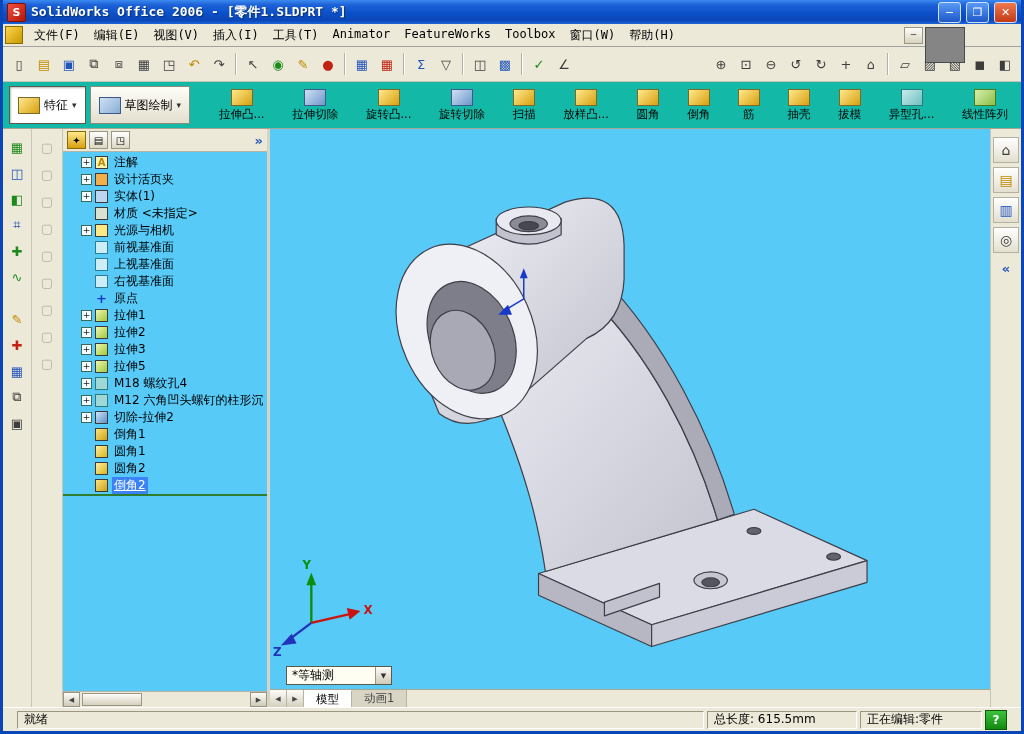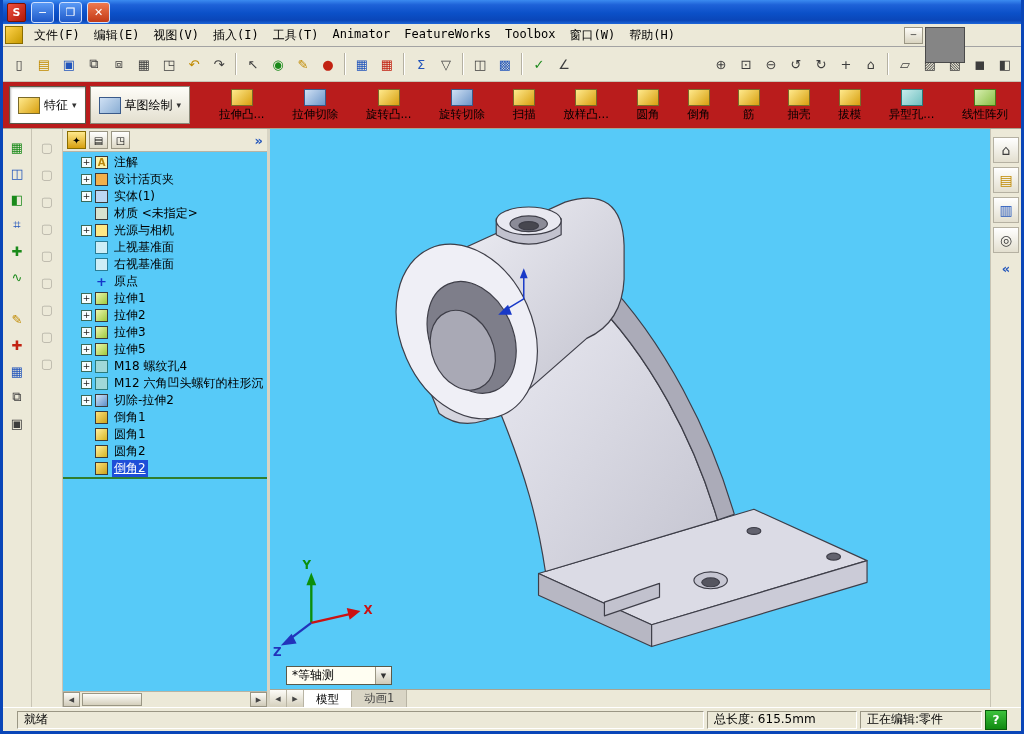--- a/index.html
+++ b/index.html
@@ -29,21 +29,21 @@
 
   
   .toolbar{height:34px;flex:0 0 34px;display:flex;align-items:center;background:#ECE9D8;border-bottom:1px solid #c8c4b4;padding:0 4px;gap:1px;}
   .tgrp{display:flex;gap:1px;}
   .ic{width:22px;height:22px;display:flex;align-items:center;justify-content:center;font-size:13px;color:#3d3d3d;border:1px solid transparent;}
   [data-c="g"]{color:#C08A00;} [data-c="b"]{color:#2255BB;} [data-c="r"]{color:#C22212;} [data-c="gr"]{color:#1A8A1A;} [data-c="dis"]{color:#b3b0a4;}
   .sep{width:1px;height:22px;background:#b5b1a2;border-right:1px solid #fff;margin:0 3px;flex:0 0 auto;}
   .tspacer{flex:1;}
 
   
-  .cmdmgr{height:46px;flex:0 0 46px;display:flex;align-items:center;background:#b91c1c;border-bottom:1px solid #a8a490;padding:0 6px;gap:4px;}
+  .cmdmgr{height:46px;flex:0 0 46px;display:flex;align-items:center;background:#14b8a6;border-bottom:1px solid #a8a490;padding:0 6px;gap:4px;}
   .cm-tab{display:flex;align-items:center;gap:4px;border:1px solid #8a8a7a;background:linear-gradient(#fefdf8,#e3dfcf);
     height:38px;padding:0 8px;box-sizing:border-box;}
   .cm-tab.active{background:#fff;border:1px solid #5a5a4a;box-shadow:inset 1px 1px 2px #bbb;}
   .cm-tab .caret{font-size:9px;color:#333;}
   .cm-gap{width:14px;flex:0 0 14px;}
   .cm-btn{display:flex;flex-direction:column;align-items:center;gap:1px;padding:2px 6px;border:1px solid transparent;}
   .cm-btn .lbl{font-size:11.5px;white-space:nowrap;}
   .cmi{width:22px;height:17px;border:1px solid #7a6a2a;box-sizing:border-box;display:flex;align-items:center;justify-content:center;font-size:10px;color:#5a4a10;}
   .cmi[data-icon="features"],.cmi[data-icon="boss-extrude"],.cmi[data-icon="revolved-boss"],.cmi[data-icon="sweep"],
   .cmi[data-icon="loft"],.cmi[data-icon="rib"],.cmi[data-icon="shell"],.cmi[data-icon="draft"],
@@ -63,21 +63,21 @@
   
   .treepanel{flex:0 0 204px;display:flex;flex-direction:column;border-right:3px solid #d8d4c4;min-width:0;}
   .tree-header{height:22px;flex:0 0 22px;background:#ECE9D8;border-bottom:1px solid #b8b4a4;display:flex;align-items:center;padding:0 4px;gap:3px;}
   .th-icon{width:17px;height:16px;border:1px solid #9a9684;background:linear-gradient(#fff,#ddd8c4);display:flex;align-items:center;justify-content:center;font-size:10px;}
   .th-icon.first{background:linear-gradient(#ffe98c,#d8a010);border-color:#8a6d00;}
   .chevron{margin-left:auto;color:#2255BB;font-weight:bold;font-size:13px;}
   .tree-body{flex:1;background:#57CAF8;overflow:hidden;padding-top:2px;}
   .trow{height:17px;display:flex;align-items:center;padding-left:18px;white-space:nowrap;}
   .trow[data-lvl="0"]{padding-left:3px;}
   .trow[data-sel="1"]{border-bottom:2px solid #2F7D2F;}
-  .trow[data-sel="1"] .tlabel{background:#1d4ed8;color:#fff;text-decoration:underline;}
+  .trow[data-sel="1"] .tlabel{background:#3b82f6;color:#fff;text-decoration:underline;}
   .exp{width:11px;height:11px;flex:0 0 11px;border:1px solid #3a6a5a;background:#f4fdff;font-size:9px;line-height:9px;text-align:center;color:#222;margin-right:3px;box-sizing:border-box;}
   .exp:empty{visibility:hidden;}
   .ti{width:13px;height:13px;flex:0 0 13px;border:1px solid #3a3a3a;box-sizing:border-box;margin-right:4px;font-size:10px;line-height:11px;text-align:center;font-weight:bold;color:#234;background:#ddd;}
   .ti[data-icon="part"]{background:linear-gradient(135deg,#ffe27a,#d3a10a);}
   .ti[data-icon="annotations"]{background:#fff3a8;color:#b8860b;}
   .ti[data-icon="design-binder"]{background:#f2b04a;}
   .ti[data-icon="solid-bodies-folder"]{background:#bcd6f2;}
   .ti[data-icon="material"]{background:#d7e3d0;}
   .ti[data-icon="lights-cameras"]{background:#ffe985;}
   .ti[data-icon="plane"]{background:#cdeef7;border-color:#2a7d96;}
@@ -120,20 +120,21 @@
   .helpbox{width:20px;height:18px;background:linear-gradient(#3cc23c,#118a11);border:1px solid #0a5a0a;color:#fff;font-weight:bold;
     display:flex;align-items:center;justify-content:center;}
 </style>
 </head>
 <body>
 
 <div class="window">
 
   <div class="titlebar">
     <div class="app-icon">S</div>
+    <div class="title-text">SolidWorks Office 2006 - [零件1.SLDPRT *]</div>
     <div class="winbtn">─</div>
     <div class="winbtn">❐</div>
     <div class="winbtn close">✕</div>
   </div>
 
   <div class="menubar">
     <span class="menu-app"></span>
     <span style="display:flex;">
         <span class="menu-item">文件(F)</span>
         <span class="menu-item">编辑(E)</span>
@@ -362,20 +363,25 @@
             <span class="ti" data-icon="material"></span>
             <span class="tlabel">材质 &lt;未指定&gt;</span>
           </div>
 
           <div class="trow" data-lvl="1">
             <span class="exp">+</span>
             <span class="ti" data-icon="lights-cameras"></span>
             <span class="tlabel">光源与相机</span>
           </div>
 
+          <div class="trow" data-lvl="1">
+            <span class="exp"></span>
+            <span class="ti" data-icon="plane"></span>
+            <span class="tlabel">前视基准面</span>
+          </div>
 
           <div class="trow" data-lvl="1">
             <span class="exp"></span>
             <span class="ti" data-icon="plane"></span>
             <span class="tlabel">上视基准面</span>
           </div>
 
           <div class="trow" data-lvl="1">
             <span class="exp"></span>
             <span class="ti" data-icon="plane"></span>

